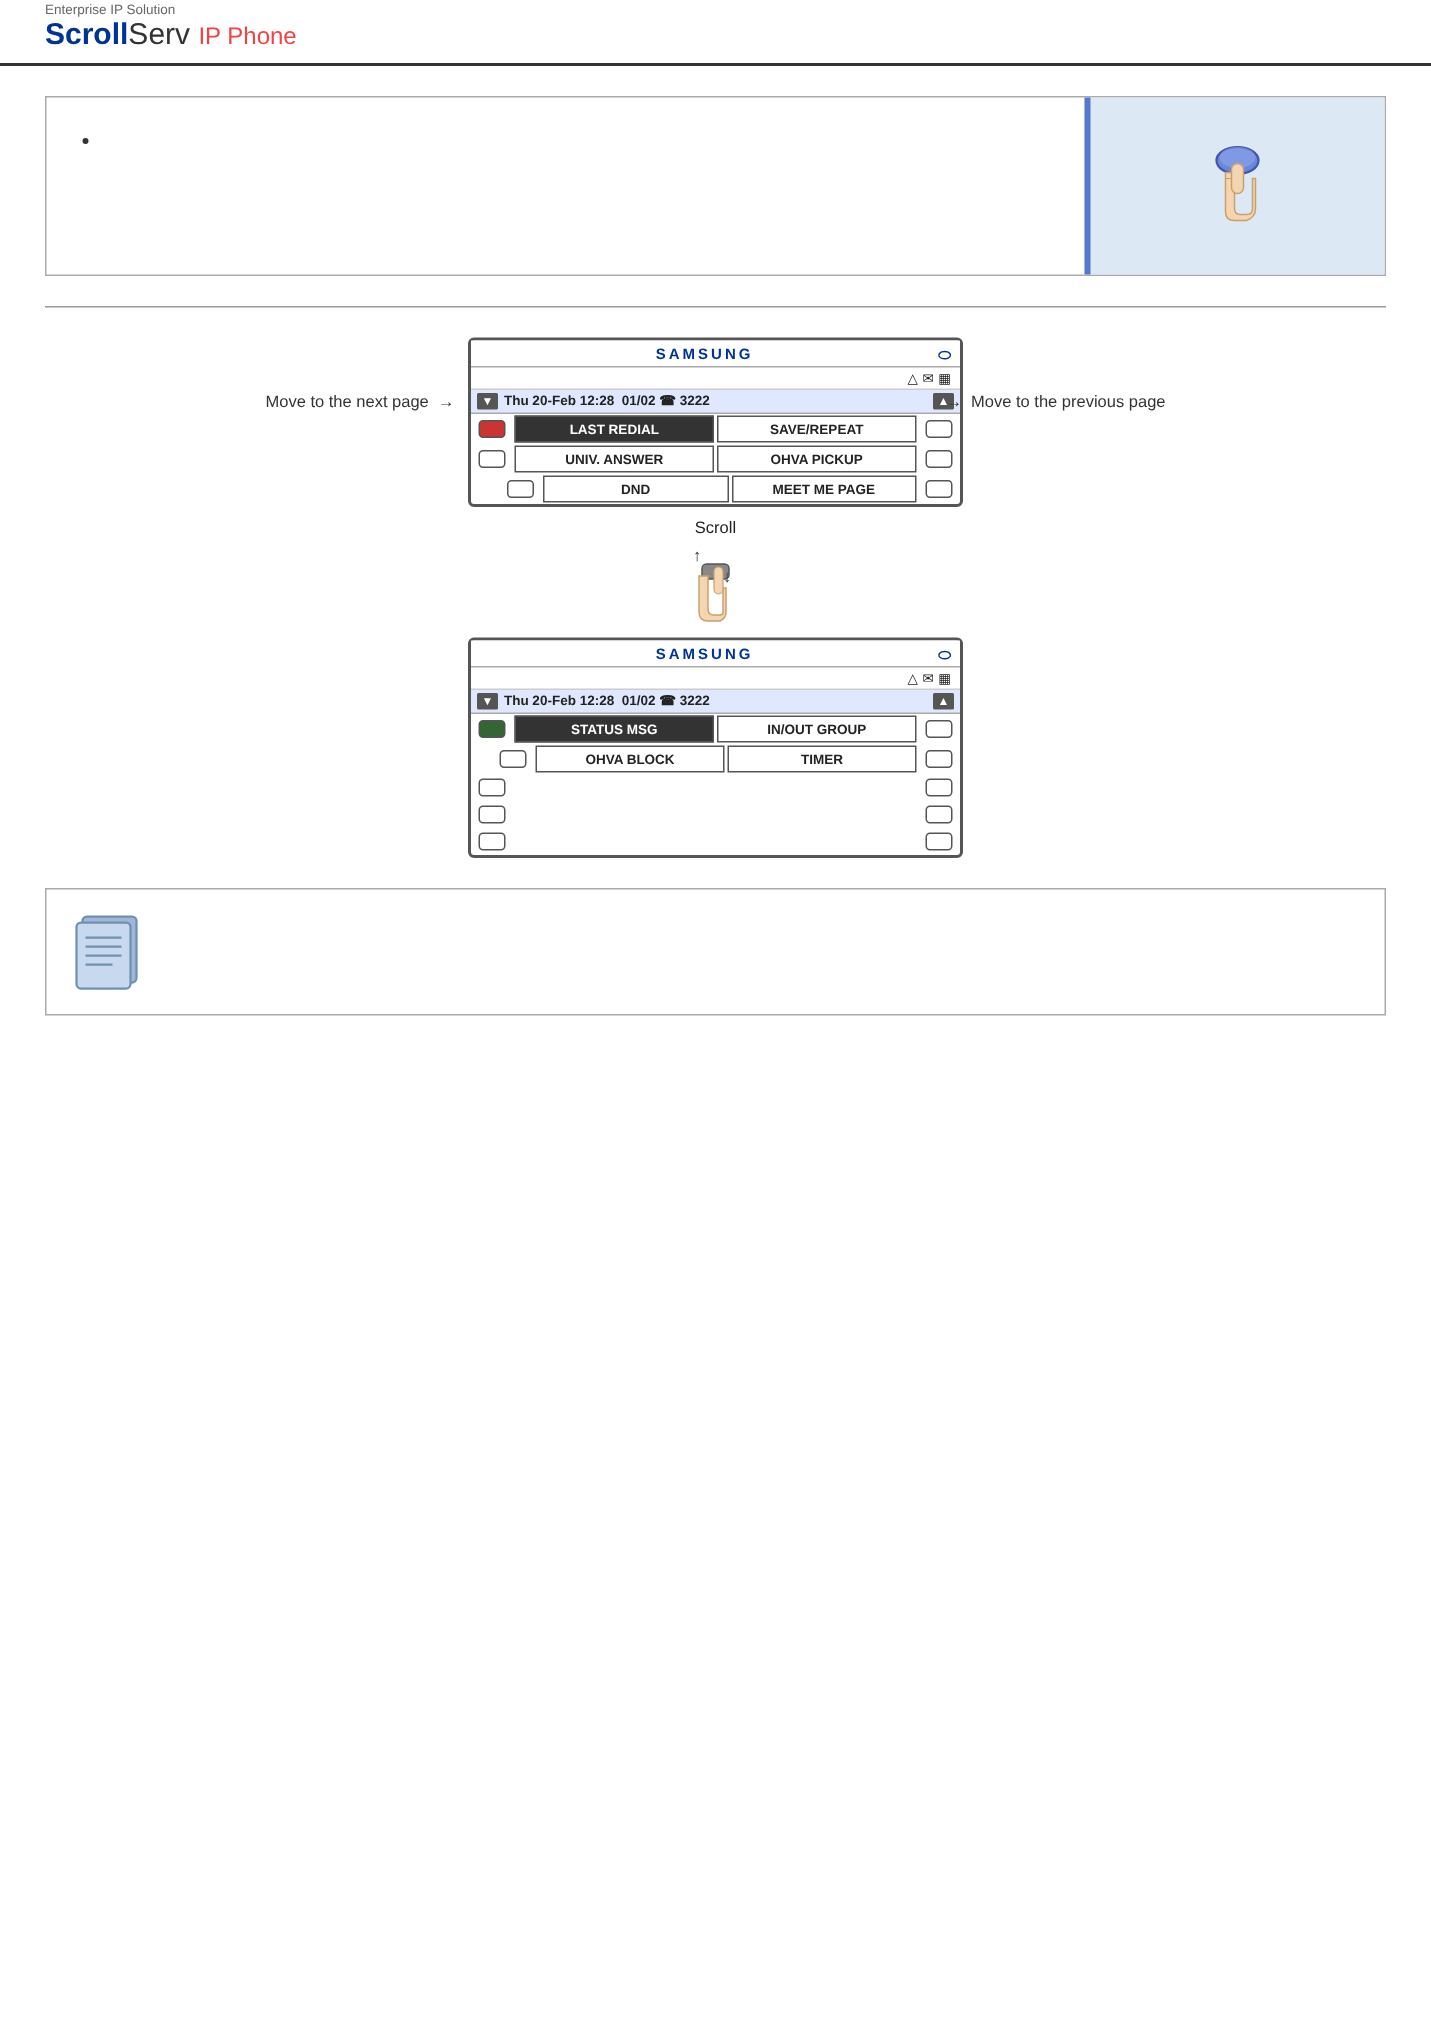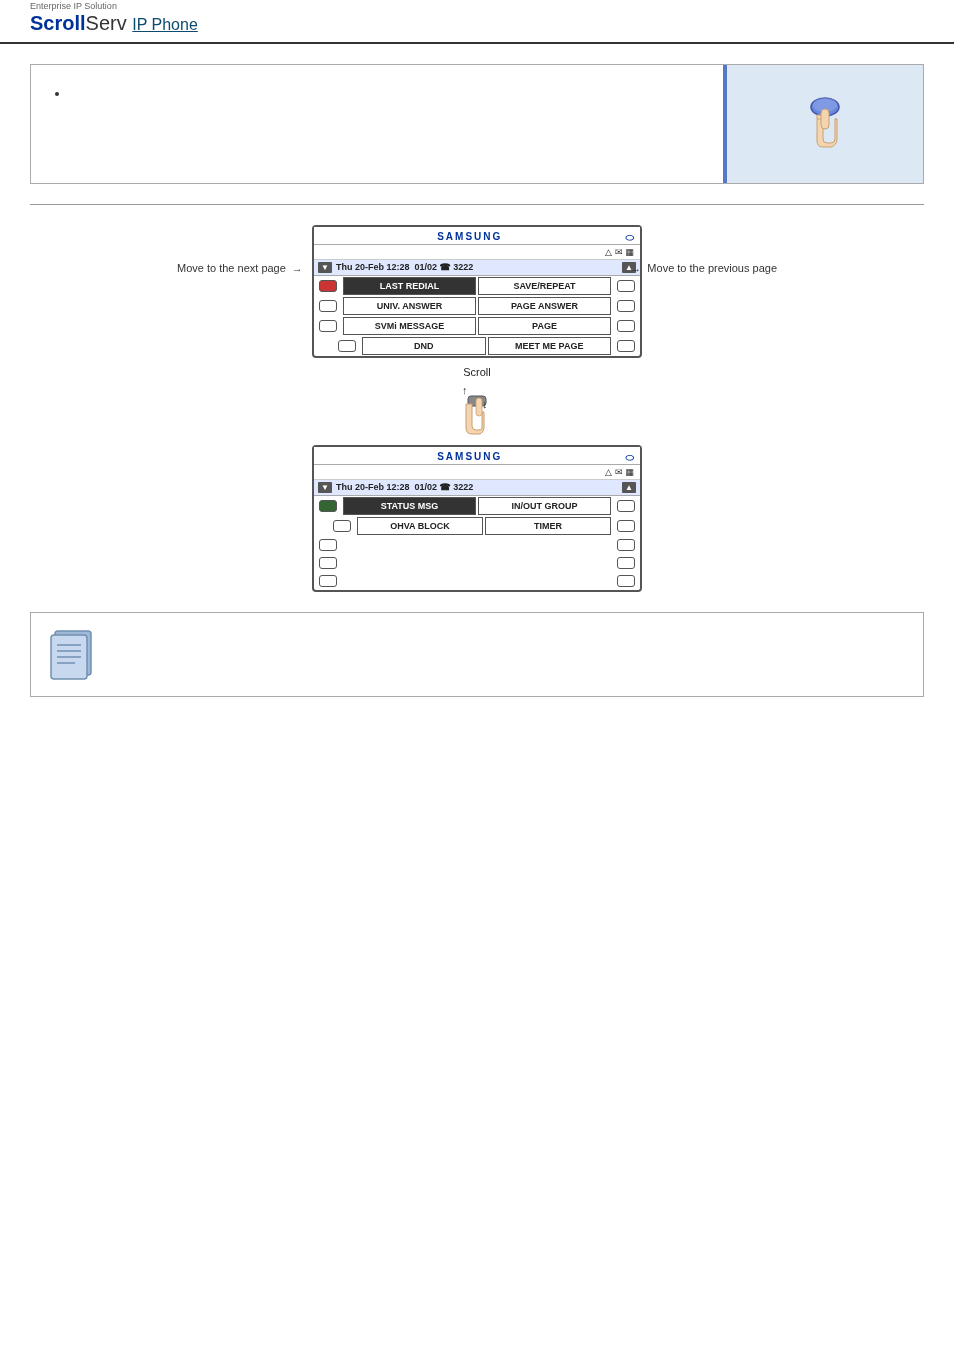--- a/index.html
+++ b/index.html
@@ -254,21 +254,21 @@
   </style>
 </head>
 <body>
 
 <div class="header">
   <div class="header-brand">
     <span class="header-top-text">Enterprise IP Solution</span>
     <div>
       <span class="header-logo">
         <b>Scroll</b><span>Serv</span>
-        <span style="font-size:16px;font-weight:normal;color:#0c4a6e;text-decoration:underline;"> IP Phone</span>
+        <span style="font-size:16px;font-weight:normal;color:#ef4444;"> IP Phone</span>
       </span>
     </div>
   </div>
 </div>
 
 <div class="main">
 
   <div class="info-box">
     <div class="info-box-left">
       <ul>
@@ -331,36 +331,26 @@
                 <div class="round-btn"></div>
               </div>
           </div>
 
 
           <div style="display:grid;grid-template-columns:28px 1fr 1fr 28px;align-items:center;">
             <div class="side-btn">
                 <div class="round-btn"></div>
               </div>
             <div class="soft-btn">UNIV. ANSWER</div>
-            <div class="soft-btn">PAGE ANSWER</div>
-            <div class="side-btn">
-                <div class="round-btn"></div>
-              </div>
-          </div>
-
-          <div style="display:grid;grid-template-columns:28px 1fr 1fr 28px;align-items:center;">
-            <div class="side-btn">
-                <div class="round-btn"></div>
-              </div>
-            <div class="soft-btn">SVMi MESSAGE</div>
-            <div class="soft-btn">PAGE</div>
-            <div class="side-btn">
-                <div class="round-btn"></div>
-              </div>
-          </div>
+            <div class="soft-btn">OHVA PICKUP</div>
+            <div class="side-btn">
+                <div class="round-btn"></div>
+              </div>
+          </div>
+
 
           <div style="display:grid;grid-template-columns:28px 1fr 1fr 28px;align-items:center;padding-left:19px;">
             <div class="side-btn">
                 <div class="round-btn"></div>
               </div>
             <div class="soft-btn">DND</div>
             <div class="soft-btn">MEET ME PAGE</div>
             <div class="side-btn">
                 <div class="round-btn"></div>
               </div>

